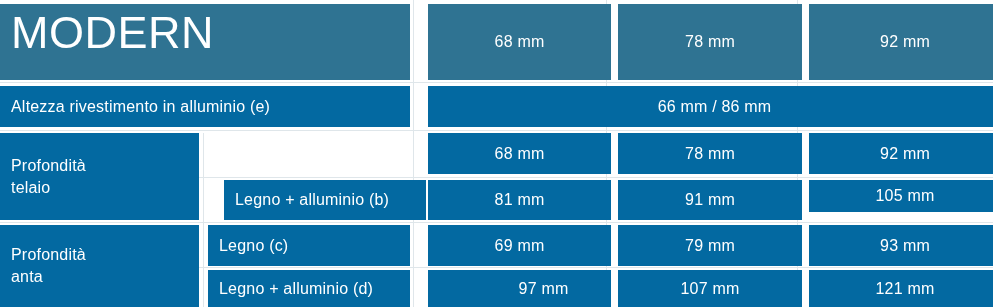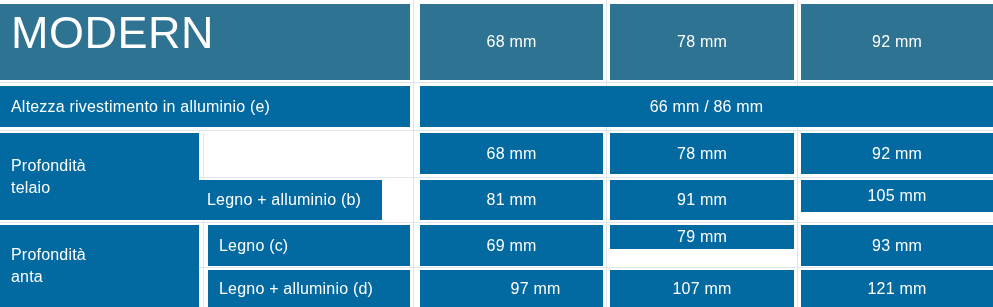--- a/index.html
+++ b/index.html
@@ -36,21 +36,21 @@
     display: flex;
     align-items: center;
     font-weight: 400;
     letter-spacing: 0.2px;
     white-space: pre-line;
   }
 
   .cell.dark   { background: #2f7392; }
   .cell.light  { background: #0369a1; }
 
-  .cell.center { justify-content: center; text-align: center; }
+  .cell.center { justify-content: center; text-align: center; margin-left: 8px; }
   .cell.left   { justify-content: flex-start; padding-left: 11px; }
 
   .title-cell {
     font-size: 45px;
     line-height: 1;
     letter-spacing: 0.5px;
     padding-left: 11px;
     padding-bottom: 19px;
   }
 
@@ -86,31 +86,31 @@
 
   <div class="cell light center value" style="left:420px; top:86px; width:573px; height:41px;">66 mm / 86 mm</div>
 
   <div class="cell light left row-label" style="left:0px; top:133px; width:199px; height:87px;">Profondità
 telaio</div>
 
   <div class="cell light center value" style="left:420px; top:133px; width:183px; height:41px;">68 mm</div>
   <div class="cell light center value" style="left:610px; top:133px; width:184px; height:41px;">78 mm</div>
   <div class="cell light center value" style="left:801px; top:133px; width:192px; height:41px;">92 mm</div>
 
-  <div class="cell light left sub-label" style="left:196px; top:180px; width:186px; height:40px;">Legno + alluminio (b)</div>
+  <div class="cell light left sub-label" style="left:224px; top:180px; width:202px; height:40px;">Legno + alluminio (b)</div>
   <div class="cell light center value" style="left:420px; top:180px; width:183px; height:40px;">81 mm</div>
   <div class="cell light center value" style="left:610px; top:180px; width:184px; height:40px;">91 mm</div>
   <div class="cell light center value" style="left:801px; top:180px; width:192px; height:32px;">105 mm</div>
 
   <div class="cell light left row-label" style="left:0px; top:225px; width:199px; height:82px;">Profondità
 anta</div>
 
   <div class="cell light left sub-label" style="left:208px; top:225px; width:202px; height:41px;">Legno (c)</div>
   <div class="cell light center value" style="left:420px; top:225px; width:183px; height:41px;">69 mm</div>
-  <div class="cell light center value" style="left:610px; top:225px; width:184px; height:24px;">79 mm</div>
+  <div class="cell light center value" style="left:610px; top:225px; width:184px; height:41px;">79 mm</div>
   <div class="cell light center value" style="left:801px; top:225px; width:192px; height:41px;">93 mm</div>
 
   <div class="cell light left sub-label" style="left:208px; top:270px; width:202px; height:37px;">Legno + alluminio (d)</div>
   <div class="cell light center value" style="left:420px; top:270px; width:183px; height:37px;padding-left:48px;">97 mm</div>
   <div class="cell light center value" style="left:610px; top:270px; width:184px; height:37px;">107 mm</div>
   <div class="cell light center value" style="left:801px; top:270px; width:192px; height:37px;">121 mm</div>
 
 </div>
 
 </body></html>

